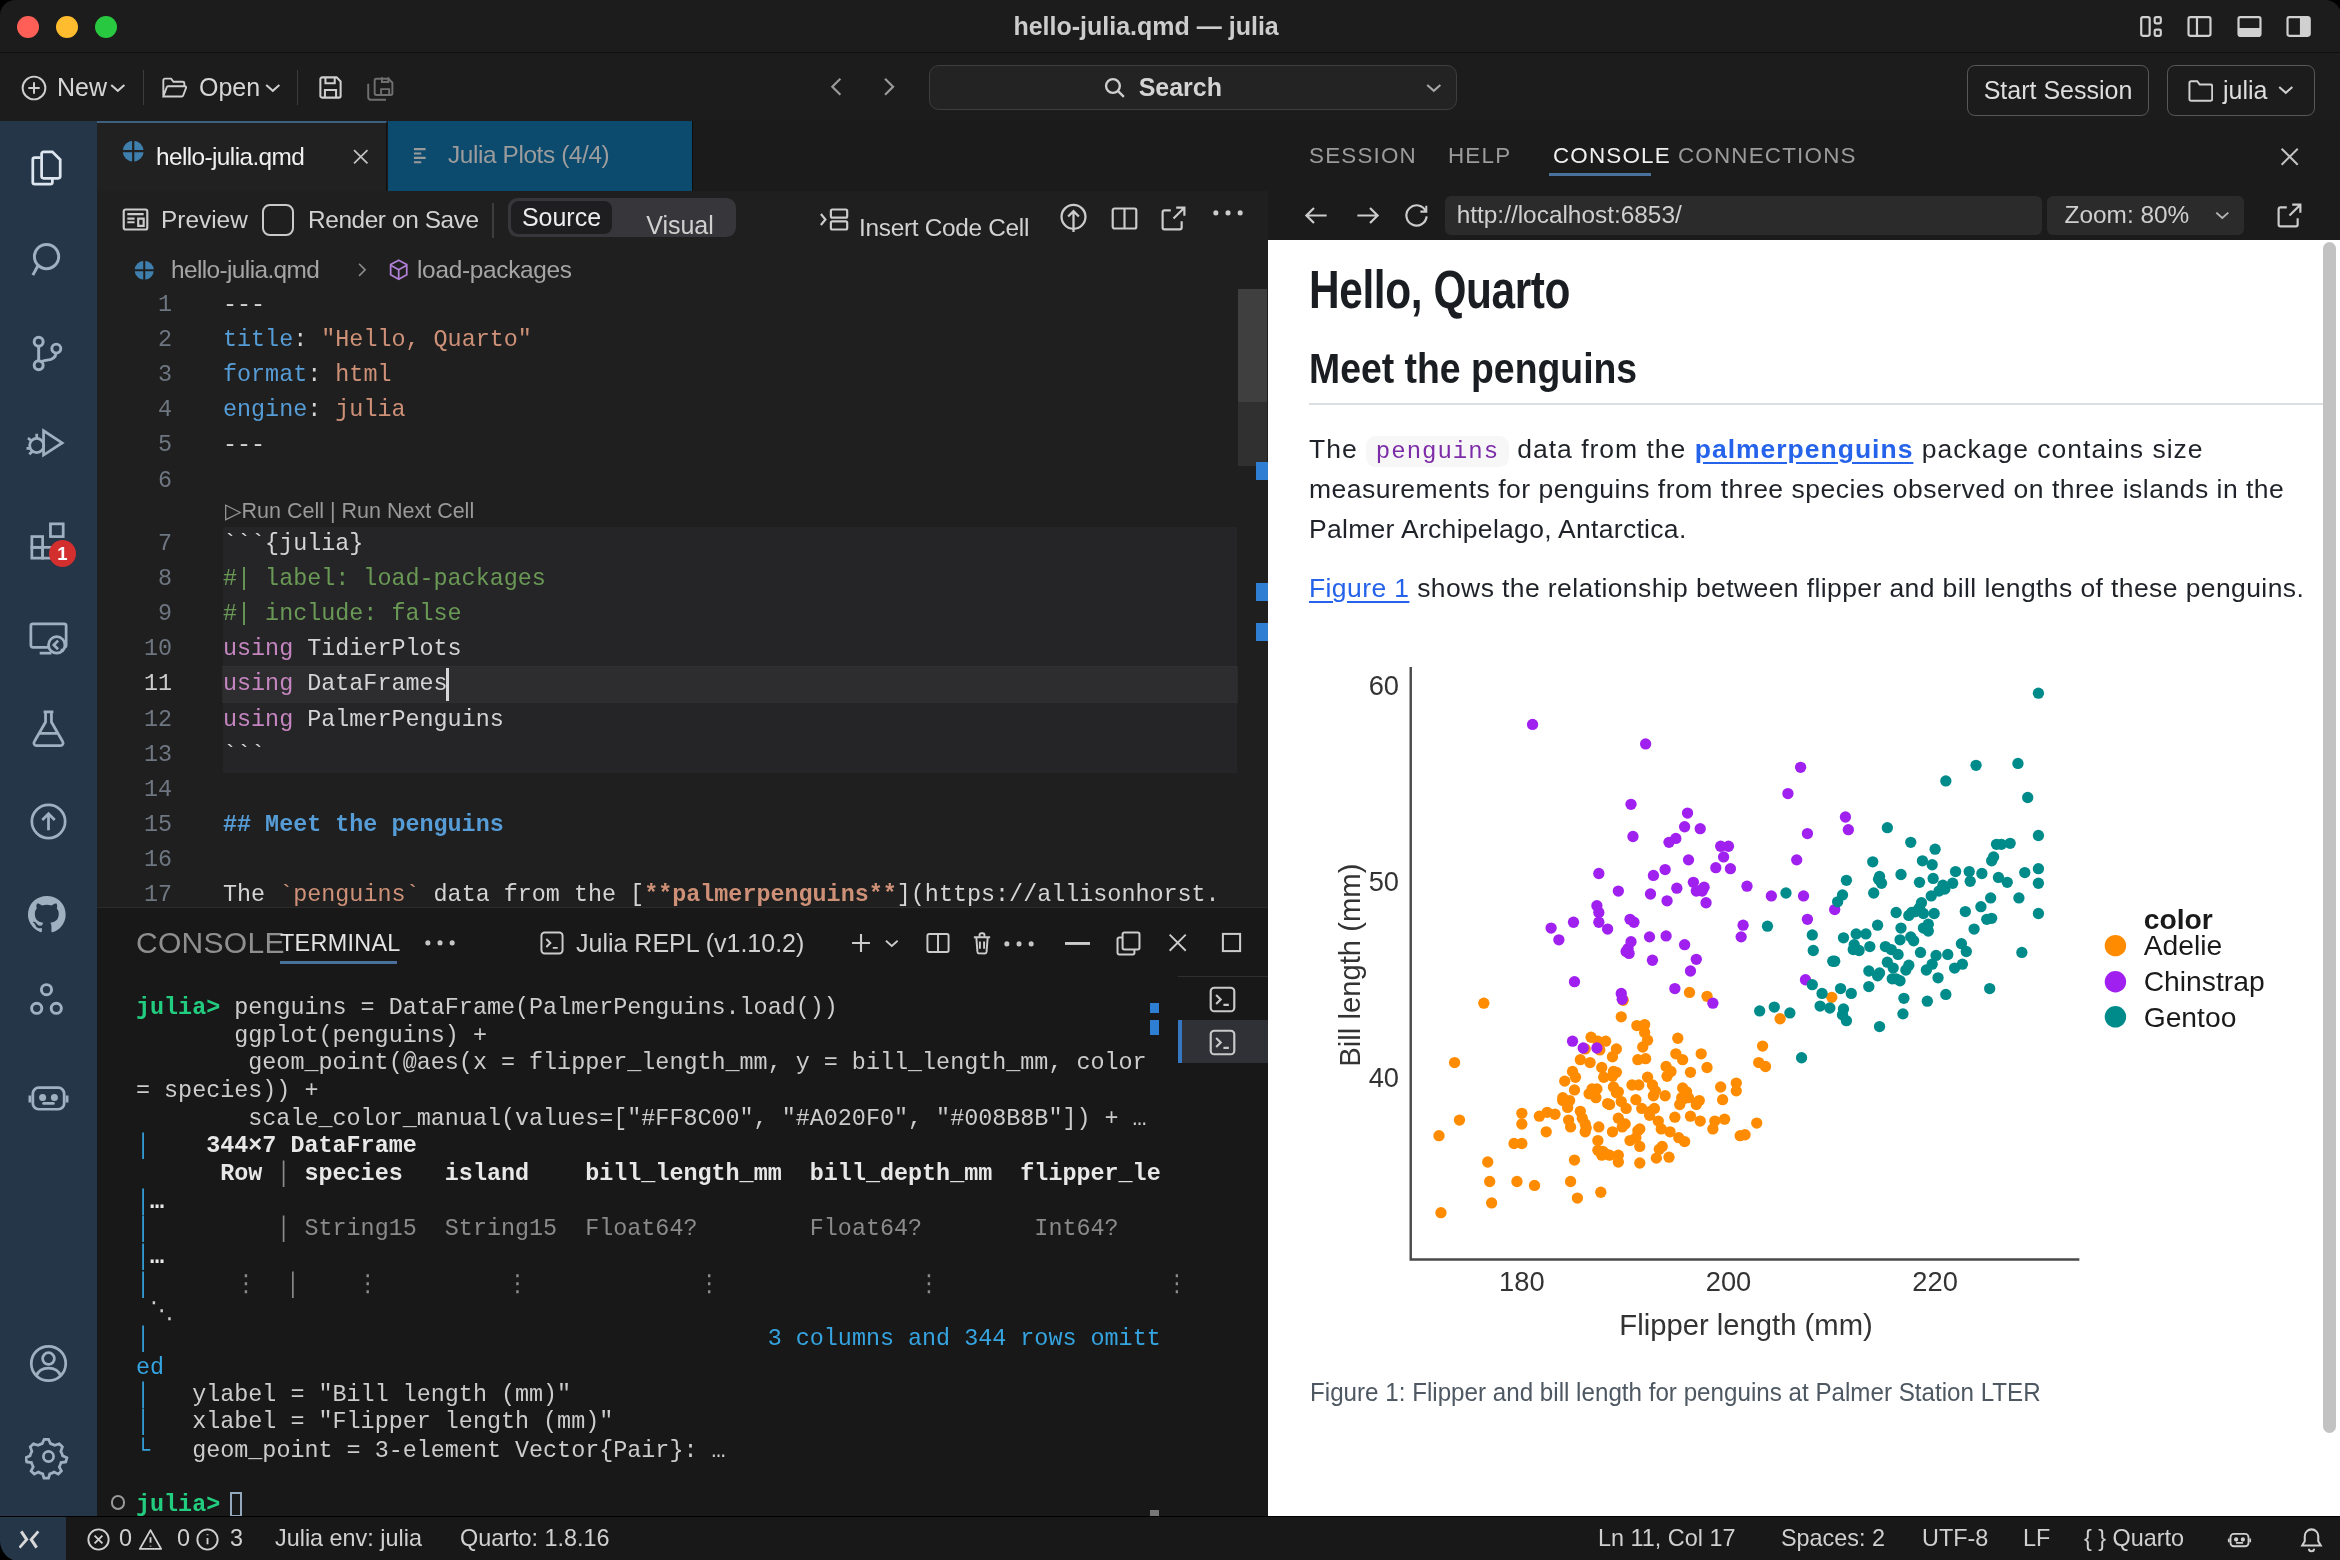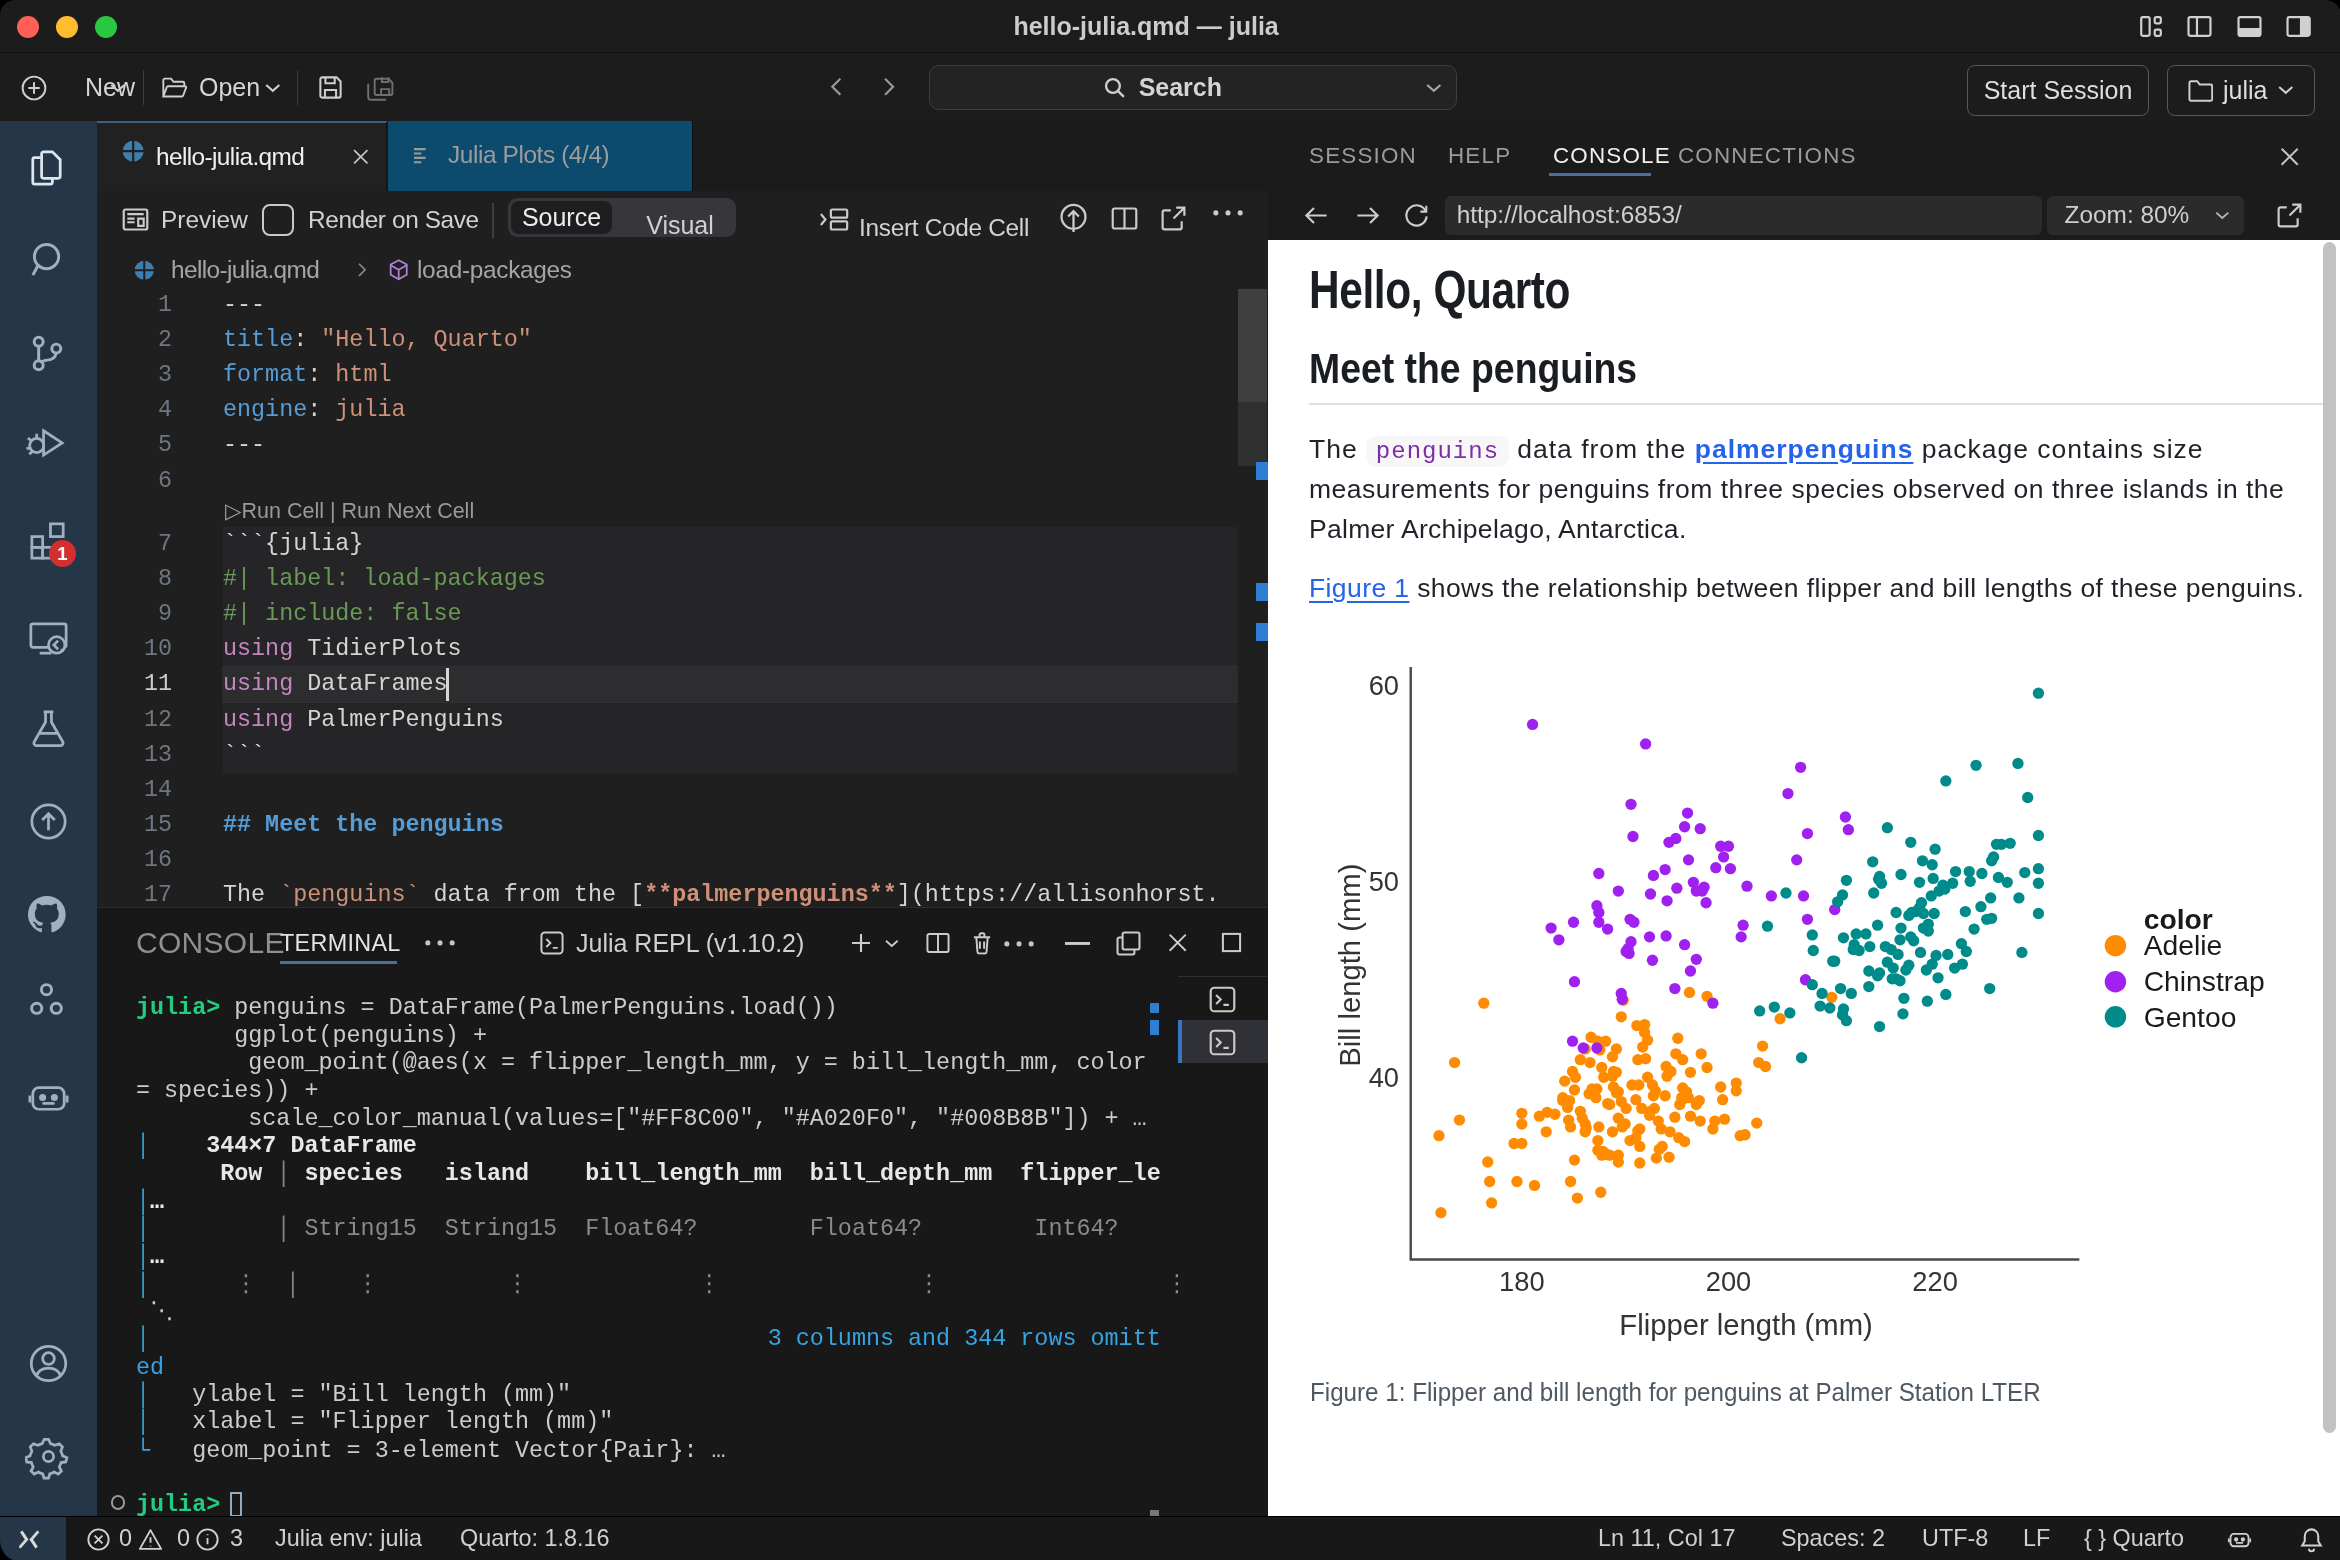--- a/index.html
+++ b/index.html
@@ -57,21 +57,21 @@
         </svg>
   </div>
 </div>
 
 <div class="abs" style="left:0;top:53px;width:2341px;height:68px;background:#1c1c1c;" id="actionbar">
 
   <svg class="ic abs" style="left:20.5px;top:21.5px;" width="26" height="26" viewBox="0 0 16 16" fill="none" stroke="#cfcfcf" stroke-width="1.2">
         <circle cx="8" cy="8" r="7"></circle>
         <path d="M8 4.5v7M4.5 8h7"></path>
       </svg>
-  <div class="abs" style="left:57px;top:0;height:68px;display:flex;align-items:center;color:#d6d6d6;font-size:25px;margin-left:28px;">New</div>
+  <div class="abs" style="left:57px;top:0;height:68px;display:flex;align-items:center;color:#d6d6d6;font-size:25px;">New</div>
   <svg class="ic abs" style="left:109px;top:29px;" width="17.6" height="11.7" viewBox="0 0 12 8" fill="none" stroke="#cfcfcf" stroke-width="1.4">
         <path d="M1.5 2l4.5 4 4.5-4"></path>
       </svg>
   <div class="abs" style="left:143px;top:16.6px;width:1px;height:35px;background:#3c3c3c;"></div>
 
   <svg class="ic abs" style="left:161px;top:21.5px;" width="28" height="26" viewBox="0 0 18 16" fill="none" stroke="#cfcfcf" stroke-width="1.2">
         <path d="M1.5 13.5V3a1 1 0 0 1 1-1h4l1.5 2h6a1 1 0 0 1 1 1v1.5M1.5 13.5h11.8a1 1 0 0 0 .95-.7l1.9-5a.7.7 0 0 0-.67-.93H4.6a1 1 0 0 0-.95.7L1.5 13.5z"></path>
       </svg>
   <div class="abs" style="left:199px;top:0;height:68px;display:flex;align-items:center;color:#d6d6d6;font-size:25px;">Open</div>
   <svg class="ic abs" style="left:264px;top:29px;" width="17.6" height="11.7" viewBox="0 0 12 8" fill="none" stroke="#cfcfcf" stroke-width="1.4">

